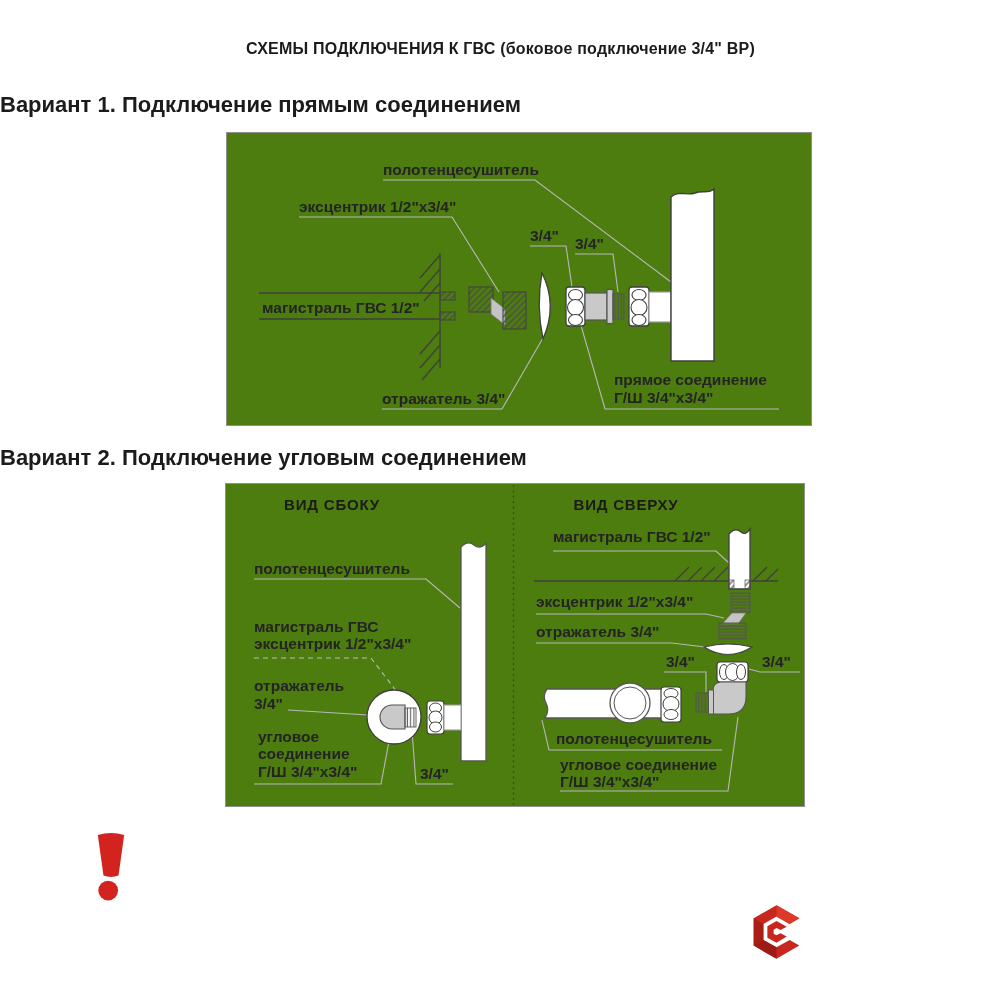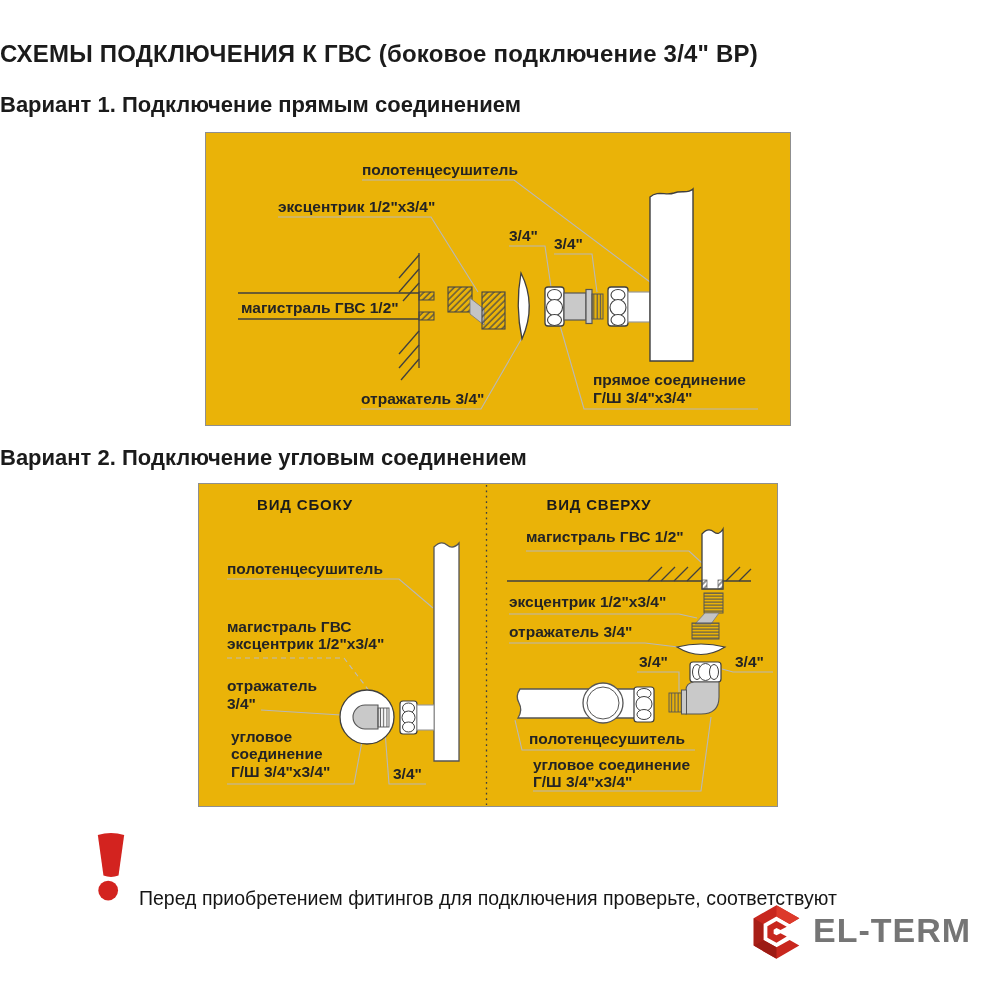--- a/index.html
+++ b/index.html
@@ -1,26 +1,26 @@
 <!DOCTYPE html>
 <html><head>
 <meta charset="utf-8">
 <style>
   html,body{margin:0;padding:0;background:#fff;}
   .page{position:relative;width:1001px;height:1001px;background:#fff;overflow:hidden;
         font-family:"Liberation Sans",sans-serif;color:#1b1b1b;}
-  .title{position:absolute;top:40px;left:0;width:100%;
-         font-size:24px;font-weight:700;letter-spacing:.2px;color:#1b1b1b;}
+  .title{position:absolute;top:40px;left:0;width:100%;text-align:center;
+         font-size:16px;font-weight:700;letter-spacing:.2px;color:#1b1b1b;}
   .vheading{position:absolute;left:0;width:100%;text-align:left;
             font-size:22px;font-weight:700;color:#1b1b1b;}
   .vheading.v1{top:92px;}
   .vheading.v2{top:445px;}
-  .box{position:absolute;border:1px solid #8f8f8f;background:#eab308;}
+  .box{position:absolute;border:1px solid #8f8f8f;background:#4d7c0f;margin-left:21px;}
   .box1{left:205px;top:132px;width:584px;height:292px;}
-  .box2{left:198px;top:483px;width:578px;height:322px;}
+  .box2{left:204px;top:483px;width:578px;height:322px;}
   .box svg{display:block;}
   .lbl{font-family:"Liberation Sans",sans-serif;font-weight:700;font-size:15.5px;fill:#242424;}
   .panel-h{font-family:"Liberation Sans",sans-serif;font-weight:700;font-size:15px;fill:#1b1b1b;letter-spacing:.8px;}
   .warning{position:absolute;left:95px;top:831px;display:flex;}
   .warn-icon{width:32px;height:72px;margin-right:12px;flex:0 0 auto;}
   .warn-text{font-size:19.5px;font-weight:400;line-height:27px;color:#151515;white-space:pre;}
   .logo{position:absolute;left:748px;top:901px;display:flex;align-items:center;}
   .logo-icon{width:57px;height:63px;}
   .logo-text{font-size:34px;font-weight:700;color:#757575;letter-spacing:1px;margin-left:8px;margin-top:-4px;}
   .leader{stroke:#b8b8b8;stroke-width:1.1;fill:none;}
@@ -223,29 +223,27 @@
       </g>
     </svg>
   </div>
 
   <div class="warning">
     <svg class="warn-icon" viewBox="0 0 34 74">
       <path d="M3,3 Q17,-1 31,3 L25,46 Q17,49 9,46 Z" fill="#d3231f"></path>
       <circle cx="14" cy="62" r="10.5" fill="#d3231f"></circle>
     </svg>
     <div class="warn-text">
-      <div>Перед приобретением фитингов для подключения проверьте, соответствуют</div>
       
     </div>
   </div>
 
   <div class="logo">
     <svg class="logo-icon" viewBox="0 0 100 110">
       <path d="M90,30 L50,7 L10,30 L10,78 L50,101 L90,78 L73,68 L50,81 L27,68 L27,40 L50,27 L73,40 Z" fill="#c8271e"></path>
       <polygon points="50,7 90,30 73,40 50,27" fill="#dd3a2b"></polygon>
       <polygon points="10,30 10,78 27,68 27,40" fill="#a81f17"></polygon>
       <polygon points="10,78 50,101 50,81 27,68" fill="#9c1b14"></polygon>
       <path d="M68,45 L50,35 L34,44 L34,64 L50,73 L68,62 L57,56.5 L50,60 L45,57 L45,50 L50,47 L57,50.5 Z" fill="#c8271e"></path>
     </svg>
-    <span class="logo-text">EL-TERM</span>
   </div>
 
 </div>
 
 </body></html>

